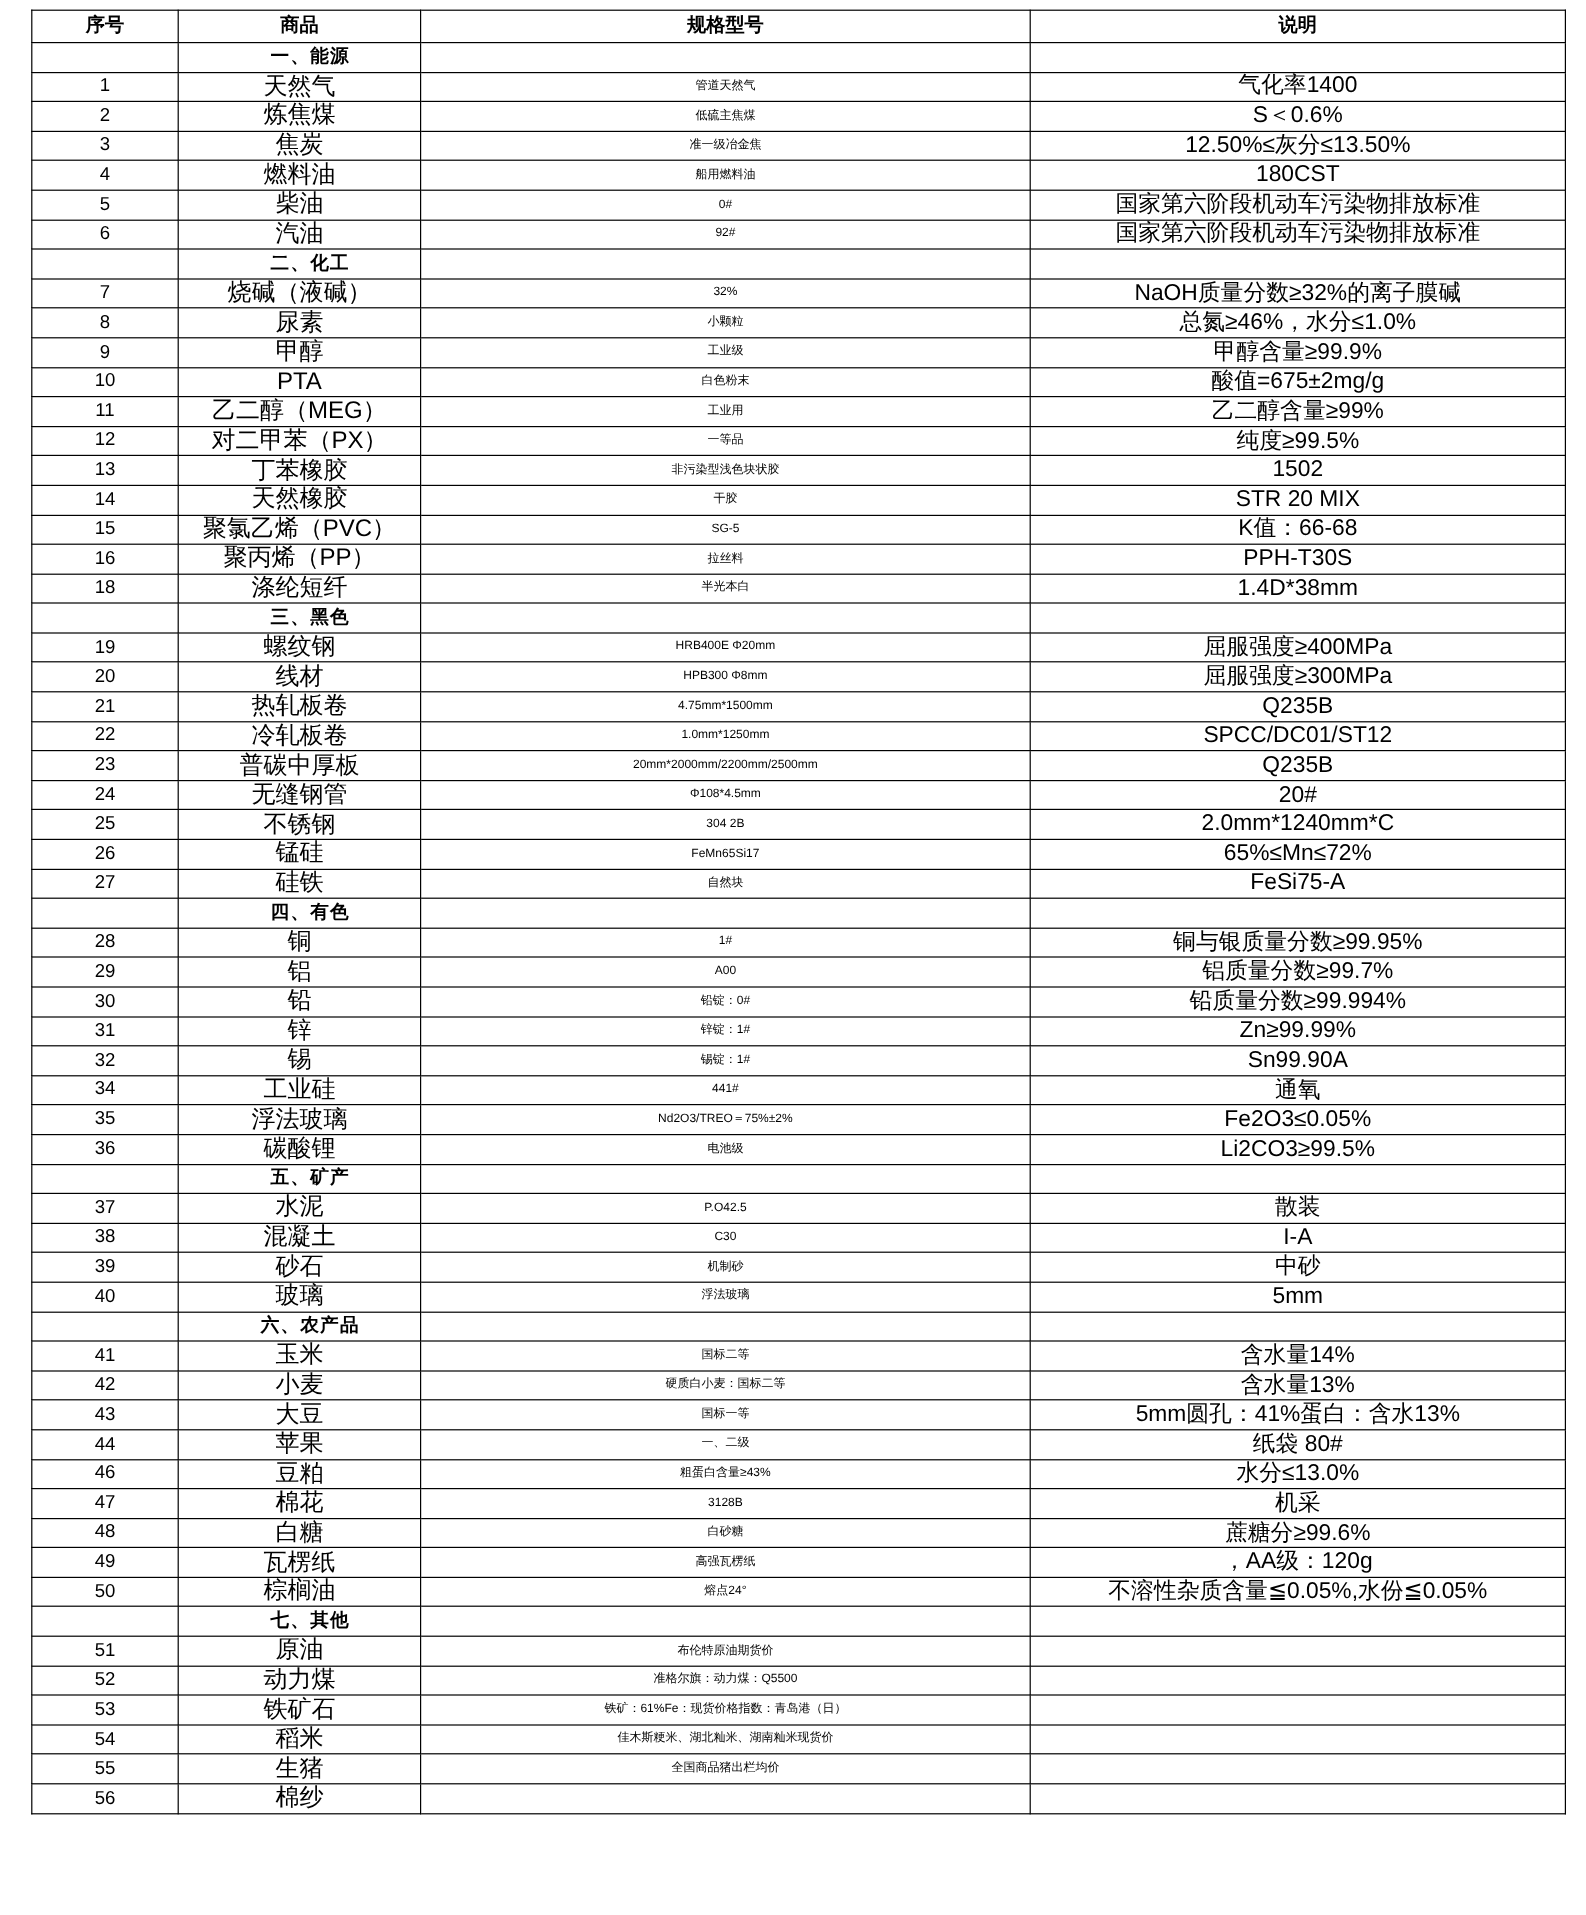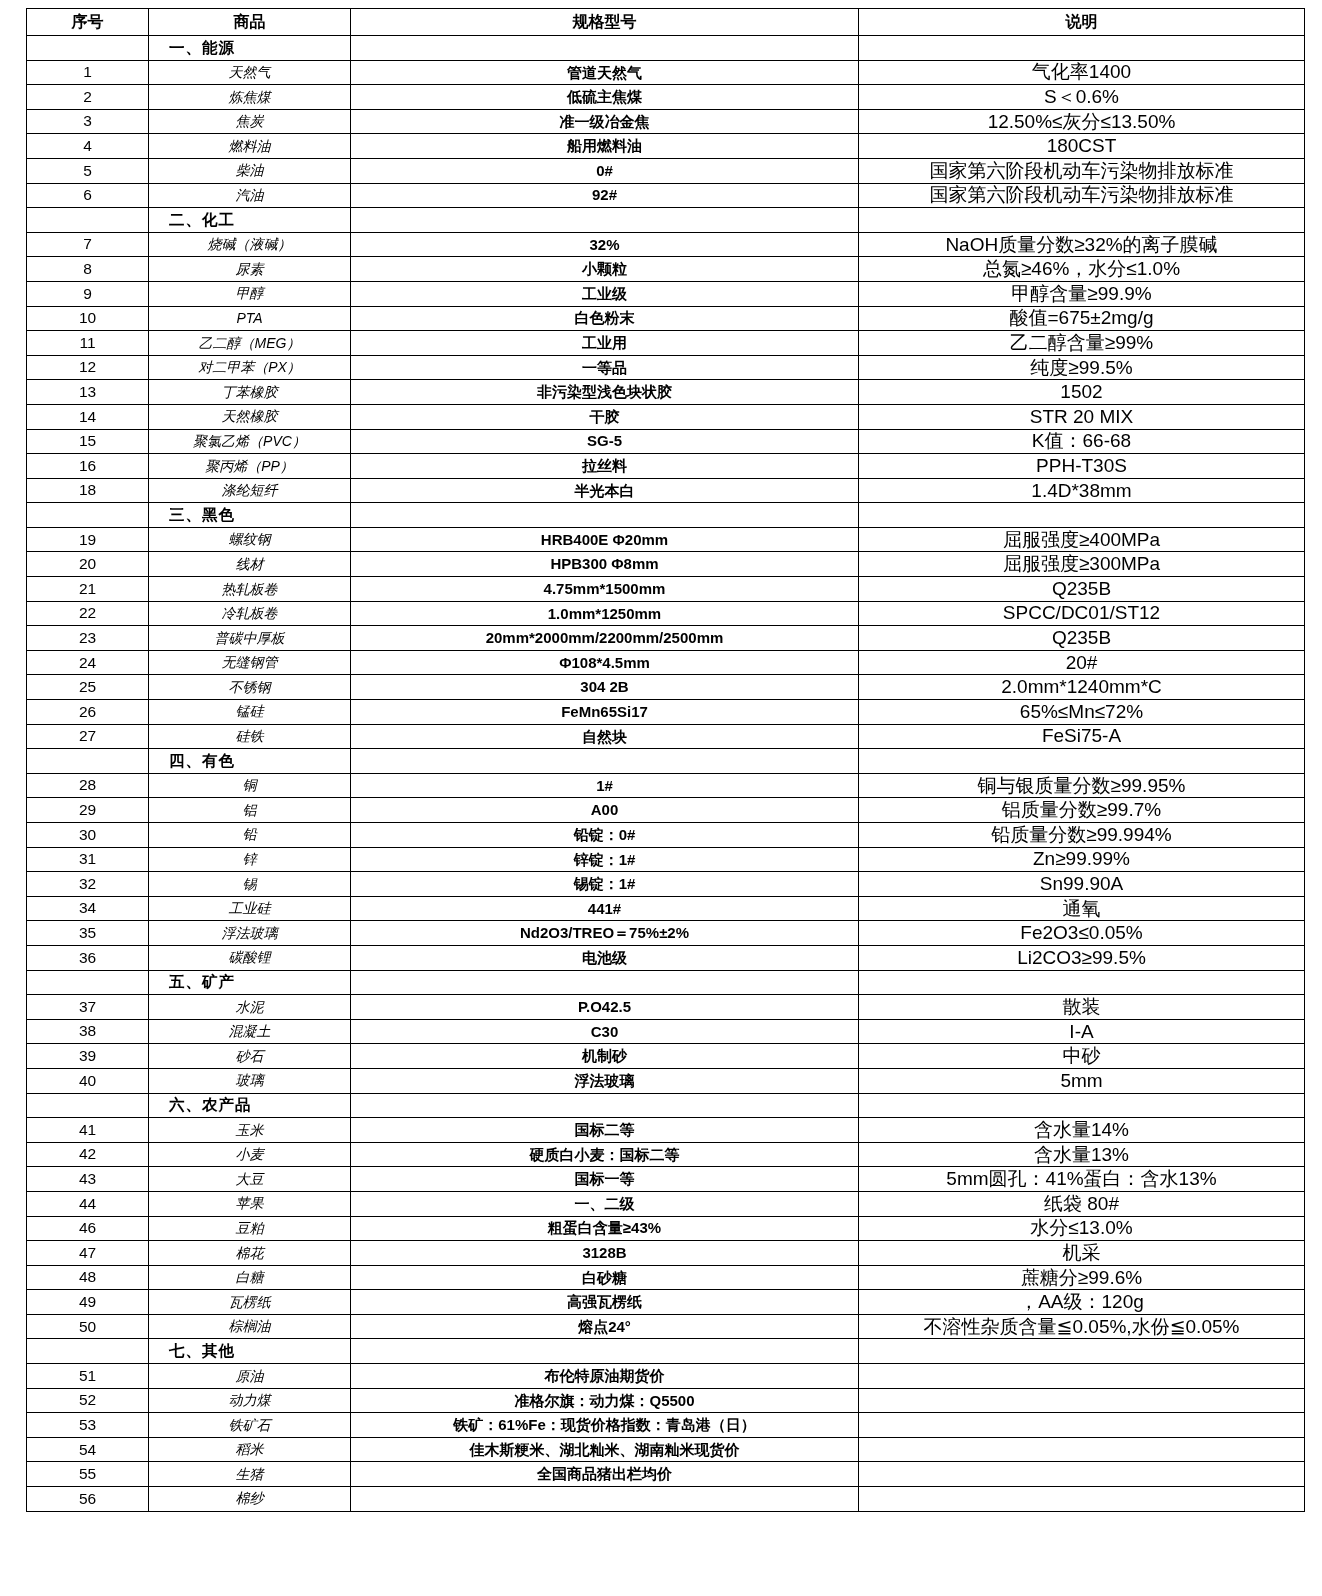--- a/index.html
+++ b/index.html
@@ -40,31 +40,31 @@
     vertical-align: middle;
     white-space: nowrap;
     overflow: hidden;
   }
   table.commodity-table thead th {
     font-weight: bold;
     font-size: 16px;
     height: 26px;
   }
   tr.group-row td.group-label {
-    text-align: left;
+    text-align: center;
     padding-left: 20px;
     font-weight: bold;
     letter-spacing: 1px;
   }
   tr.group-row td.blank-cell {
     background: #ffffff;
   }
   td.cell-no { font-size: 15.5px; }
-  td.cell-name { font-size: 14px; font-style: italic; }
-  td.cell-spec { font-size: 15px; font-weight: bold; }
+  td.cell-name { font-size: 20px; }
+  td.cell-spec { font-size: 10px; }
   td.cell-desc { font-size: 19px; }
   td.empty { }
 </style>
 </head>
 <body>
 
 <div class="sheet">
   <table class="commodity-table">
     <colgroup>
       <col class="c-no">

